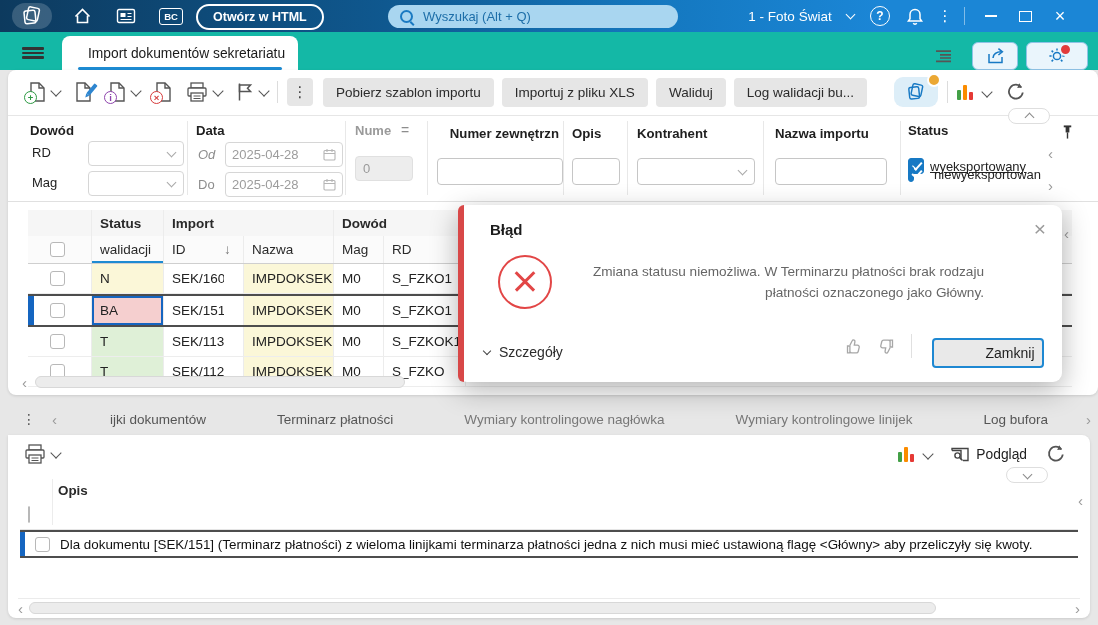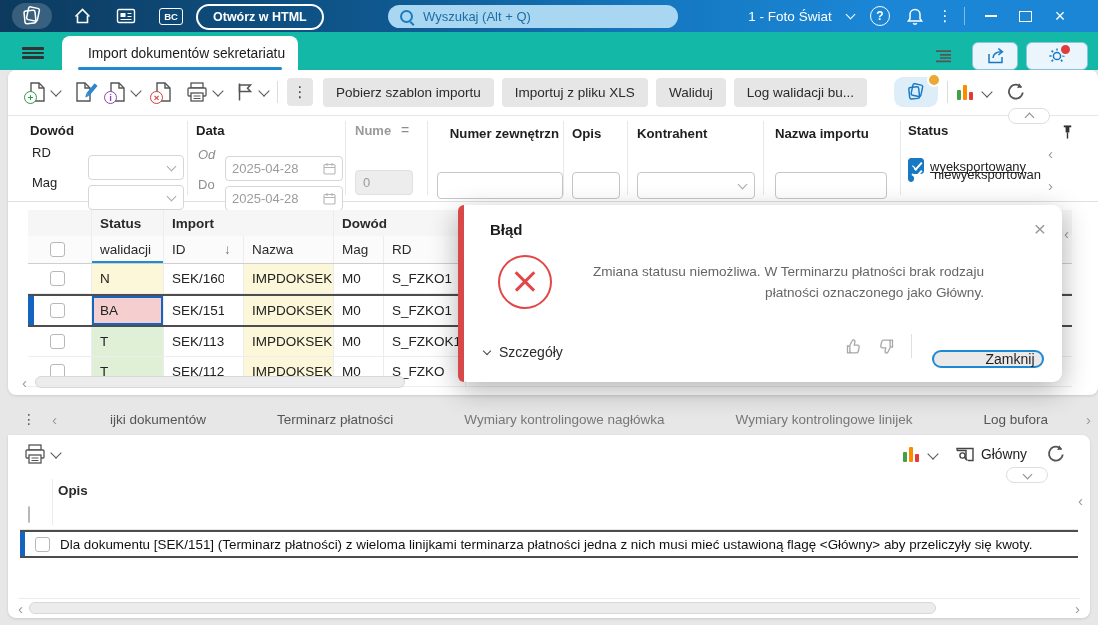--- a/index.html
+++ b/index.html
@@ -54,21 +54,21 @@
   .layers-pill{width:44px;height:30px;background:#ddeef8;border-radius:9px;display:flex;align-items:center;justify-content:center;position:relative;color:#1779c4;}
   .orange-dot{position:absolute;right:-3px;top:-4px;width:10px;height:10px;border-radius:50%;background:#eba834;border:2px solid #fff;}
   .chart-ic{display:flex;align-items:flex-end;height:16px;margin-right:4px;}
   .chart-ic i{display:block;width:4px;border-radius:1px;margin-right:2px;}
 
   
   .filters{position:absolute;left:0;top:45px;width:1090px;height:85px;border-top:1px solid #e6e6e6;border-bottom:1px solid #e0e0e0;}
   .fsep{position:absolute;top:5px;height:74px;width:1px;background:#e8e8e8;}
   .flbl{position:absolute;font-weight:700;font-size:13.2px;color:#1f1f1f;}
   .fsub{position:absolute;font-size:13px;color:#8d8d8d;}
-  .inp{position:absolute;background:#fff;border:1px solid #c6c6c6;border-radius:4px;box-sizing:border-box;margin-top:14px;}
+  .inp{position:absolute;background:#fff;border:1px solid #c6c6c6;border-radius:4px;box-sizing:border-box;}
   .inp.dis{border-color:#d6d6d6;color:#9c9c9c;}
   .selcv{position:absolute;right:8px;top:50%;margin-top:-5px;width:6px;height:6px;border-right:1.6px solid #a9a9a9;border-bottom:1.6px solid #a9a9a9;transform:rotate(45deg);}
   .cb{width:16px;height:16px;border:1.5px solid #b8b8b8;border-radius:3px;background:#fff;box-sizing:border-box;}
   .cb.checked{background:#1779c4;border-color:#1779c4;position:relative;}
   .cb.checked::after{content:"";position:absolute;left:4.5px;top:1px;width:4px;height:8px;border-right:2px solid #fff;border-bottom:2px solid #fff;transform:rotate(42deg);}
   .scroll-arrow{color:#9a9a9a;font-size:15px;line-height:1;}
   .pill{position:absolute;width:40px;height:14px;background:#fff;border:1px solid #dedede;border-radius:8px;display:flex;align-items:center;justify-content:center;z-index:6;}
 
   
   .grid{position:absolute;left:20px;top:140px;width:1044px;font-size:13.5px;}
@@ -91,21 +91,21 @@
   .hthumb{height:10px;background:#ececec;border:1px solid #d8d8d8;border-radius:6px;}
 
   
   .dialog{position:absolute;left:458px;top:205px;width:604px;height:177px;background:#fff;border-radius:9px;
     box-shadow:0 8px 28px rgba(0,0,0,.3);z-index:20;}
   .dialog::before{content:"";position:absolute;left:0;top:0;bottom:0;width:6px;background:#d84848;border-radius:9px 0 0 9px;}
   .errcirc{position:absolute;left:40px;top:50px;width:50px;height:50px;border:2.6px solid #e24646;border-radius:50%;}
   .errcirc::before,.errcirc::after{content:"";position:absolute;left:12px;top:23px;width:26px;height:2.6px;background:#e24646;}
   .errcirc::before{transform:rotate(45deg);}
   .errcirc::after{transform:rotate(-45deg);}
-  .dbtn{position:absolute;right:18px;bottom:14px;width:112px;height:18px;background:#e9e9e9;border:2px solid #1e88d2;border-radius:12px;
+  .dbtn{position:absolute;right:18px;bottom:14px;width:112px;height:30px;background:#e9e9e9;border:2px solid #1e88d2;border-radius:4px;
     display:flex;align-items:center;justify-content:center;font-size:14px;color:#1f1f1f;box-sizing:border-box;padding-left:44px;}
   .thumb{opacity:.75;}
 
   
   .btabs{position:absolute;left:8px;top:403px;width:1082px;height:32px;display:flex;align-items:center;font-size:13.5px;color:#555;}
   .btab{margin-right:38px;white-space:nowrap;margin-left:33px;}
   .btab.faded{color:#777;}
   .btab.active{margin-right:0;background:#fff;height:32px;display:flex;align-items:center;padding:0 22px;border-radius:8px 8px 0 0;color:#111;border-bottom:3px solid #1e8bd2;box-sizing:border-box;}
 
   
@@ -544,21 +544,21 @@
       <span class="cv down" style="margin:0 18px 0 4px;"></span>
       <span class="f" style="margin-right:18px;">
         <span style="margin-right:6px;">
           <svg width="20" height="17" viewBox="0 0 20 17" fill="none" stroke="#444" stroke-width="1.4">
             <path d="M2 4.5v-2h16v12h-5"></path>
               <path d="M2 4.5h9v9"></path>
               <circle cx="7.5" cy="9.5" r="2.6"></circle>
               <path d="M9.5 11.5l3 3"></path>
           </svg>
         </span>
-        <span style="font-size:13.8px;color:#222;">Główny</span>
+        <span style="font-size:13.8px;color:#222;">Podgląd</span>
       </span>
       <span>
         <svg width="21" height="21" viewBox="0 0 20 20" fill="none" stroke="#555" stroke-width="1.7">
           <path d="M15.6 5.2A6.6 6.6 0 1 0 16.9 10"></path>
           <path d="M13.6 1.2l2.4 4-4.4.6" fill="#555" stroke="none"></path>
         </svg>
       </span>
     </div>
 
     <div class="pill" style="left:998px;top:32px;">

